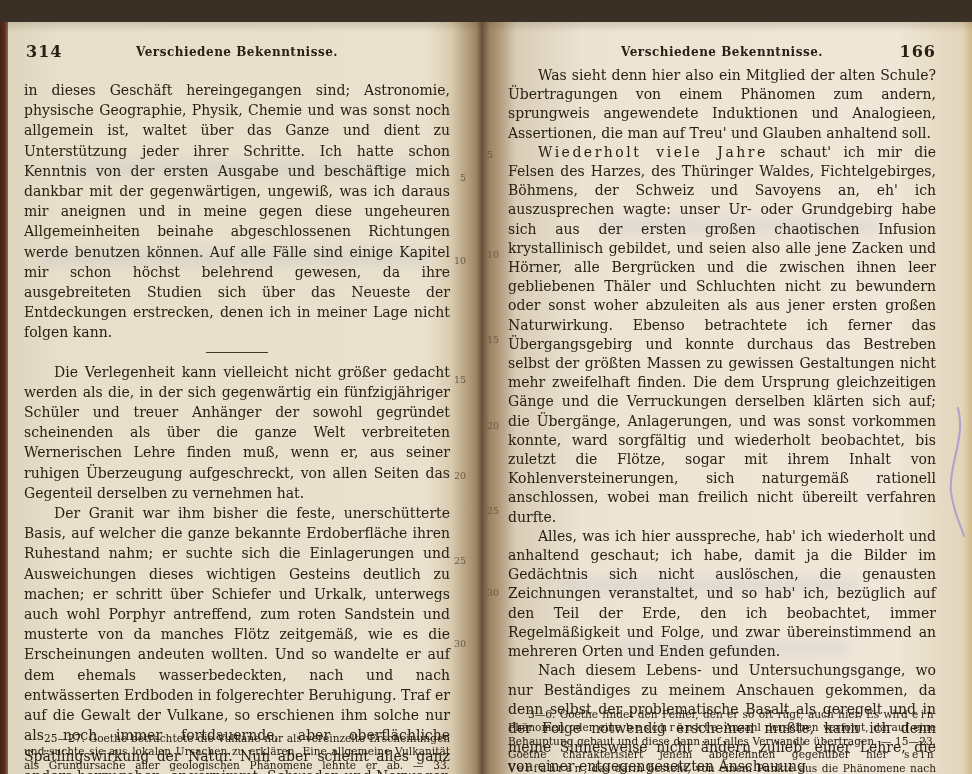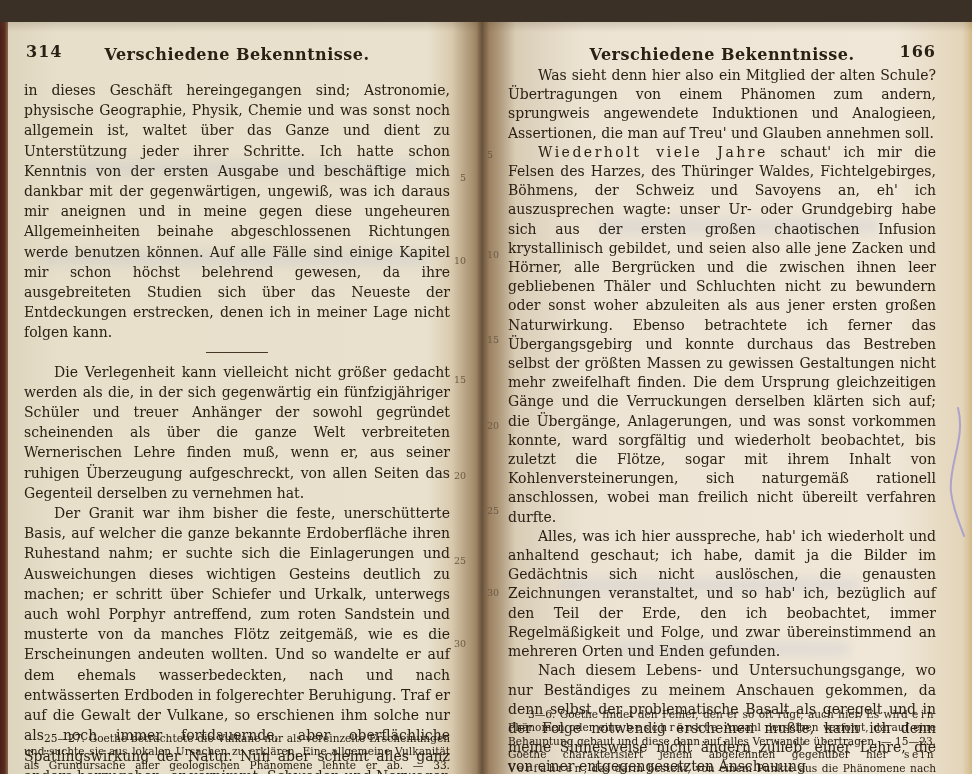--- a/index.html
+++ b/index.html
@@ -18,21 +18,21 @@
     background:linear-gradient(0deg,rgba(90,70,45,0),rgba(90,70,45,.18));}
 
   .page{position:absolute;top:12px;height:756px;}
   .page-left{left:22px;width:430px;}
   .page-right{left:506px;width:432px;}
 
   .pagehead{position:relative;height:26px;margin-top:8px;}
   .pagenum{position:absolute;top:0;font-size:16px;font-weight:bold;letter-spacing:1px;}
   .page-left .pagenum{left:4px;}
   .page-right .pagenum{right:2px;}
-  .runhead{display:block;text-align:center;font-size:16px;font-weight:bold;letter-spacing:.5px;padding-top:3px;}
+  .runhead{display:block;text-align:center;font-size:12px;font-weight:bold;letter-spacing:.5px;padding-top:3px;}
 
   .body{position:absolute;left:2px;right:2px;text-align:justify;}
   .page-left .body{top:46px;font-size:14px;line-height:20.2px;}
   .page-right .body{top:32px;font-size:14px;line-height:19.2px;}
   .para{margin:0;}
   .para.indent{text-indent:30px;}
   .sperr{letter-spacing:2.5px;}
   .divider{width:62px;border-bottom:1.6px solid #463624;margin:9px auto 9px auto;}
 
   .footnote{position:absolute;left:2px;right:2px;font-size:10.6px;line-height:13.4px;text-align:justify;text-indent:20px;}
@@ -81,21 +81,21 @@
         <div class="lnum" style="top: 604px;">30</div>
       </div>
   </div>
 
   <div class="page page-right">
     <div class="pagehead">
       <span class="pagenum">166</span>
       <span class="runhead">Verschiedene Bekenntnisse.</span>
     </div>
     <div class="body" id="right-body">
-        <p class="para indent"><span>Was sieht denn hier also ein Mitglied der alten Schule? Übertragungen von einem Phänomen zum andern, sprungweis angewendete Induktionen und Analogieen, Assertionen, die man auf Treu' und Glauben annehmen soll.</span></p>
+        <p class="para indent"><span>Was sieht denn hier also ein Mitglied der alten Schule? Übertragungen von einem Phänomen zum andern, sprungweis angewendete Induktionen und Analogieen, Assertionen, die man auf Treu' und Glauben anhaltend soll.</span></p>
         <p class="para indent"><span class="sperr">Wiederholt viele Jahre</span><span> schaut' ich mir die Felsen des Harzes, des Thüringer Waldes, Fichtelgebirges, Böhmens, der Schweiz und Savoyens an, eh' ich auszusprechen wagte: unser Ur- oder Grundgebirg habe sich aus der ersten großen chaotischen Infusion krystallinisch gebildet, und seien also alle jene Zacken und Hörner, alle Bergrücken und die zwischen ihnen leer gebliebenen Thäler und Schluchten nicht zu bewundern oder sonst woher abzuleiten als aus jener ersten großen Naturwirkung. Ebenso betrachtete ich ferner das Übergangsgebirg und konnte durchaus das Bestreben selbst der größten Massen zu gewissen Gestaltungen nicht mehr zweifelhaft finden. Die dem Ursprung gleichzeitigen Gänge und die Verruckungen derselben klärten sich auf; die Übergänge, Anlagerungen, und was sonst vorkommen konnte, ward sorgfältig und wiederholt beobachtet, bis zuletzt die Flötze, sogar mit ihrem Inhalt von Kohlenversteinerungen, sich naturgemäß rationell anschlossen, wobei man freilich nicht übereilt verfahren durfte.</span></p>
         <p class="para indent"><span>Alles, was ich hier ausspreche, hab' ich wiederholt und anhaltend geschaut; ich habe, damit ja die Bilder im Gedächtnis sich nicht auslöschen, die genausten Zeichnungen veranstaltet, und so hab' ich, bezüglich auf den Teil der Erde, den ich beobachtet, immer Regelmäßigkeit und Folge, und zwar übereinstimmend an mehreren Orten und Enden gefunden.</span></p>
         <p class="para indent"><span>Nach diesem Lebens- und Untersuchungsgange, wo nur Beständiges zu meinem Anschauen gekommen, da denn selbst der problematische Basalt als geregelt und in der Folge notwendig erscheinen mußte, kann ich denn meine Sinnesweise nicht ändern zulieb' einer Lehre, die von einer entgegengesetzten Anschauung</span></p>
       </div>
     <div class="footnote" id="right-footnote"><span>3—6. Goethe findet den Fehler, den er so oft rügt, auch hier. Es wird </span><span class="sperr">ein</span><span> Phänomen oder eine </span><span class="sperr">beschränkte</span><span> Anzahl derselben verfolgt, darauf eine Behauptung gebaut und diese dann auf alles Verwandte übertragen. — 15—23. Goethe charakterisiert jenem abgelehnten gegenüber hier </span><span class="sperr">sein Verfahren</span><span>, das darin besteht, von einem Punkte aus die Phänomene nach vorne und rückwärts zu verfolgen, um so auf jenes Etwas zu stoßen, das ihnen rein objektiv, als Gesetzmäßigkeit zu Grunde liegt: </span><span class="sperr">die Idee</span><span>.</span></div>
     <div class="nums" id="right-nums">
         <div class="lnum" style="top: 115px;">5</div>
         <div class="lnum" style="top: 215px;">10</div>
         <div class="lnum" style="top: 300px;">15</div>
         <div class="lnum" style="top: 386px;">20</div>

